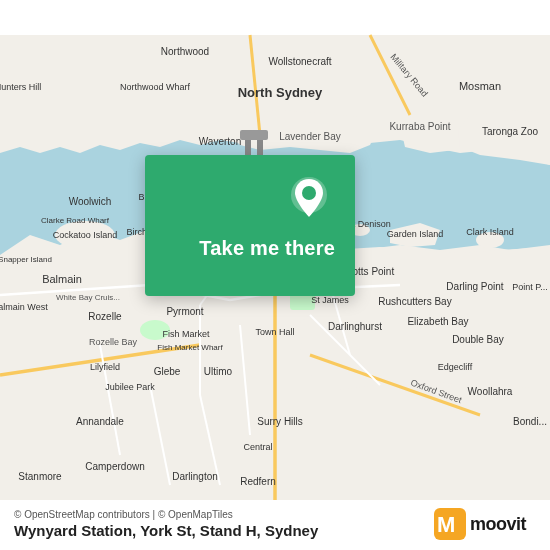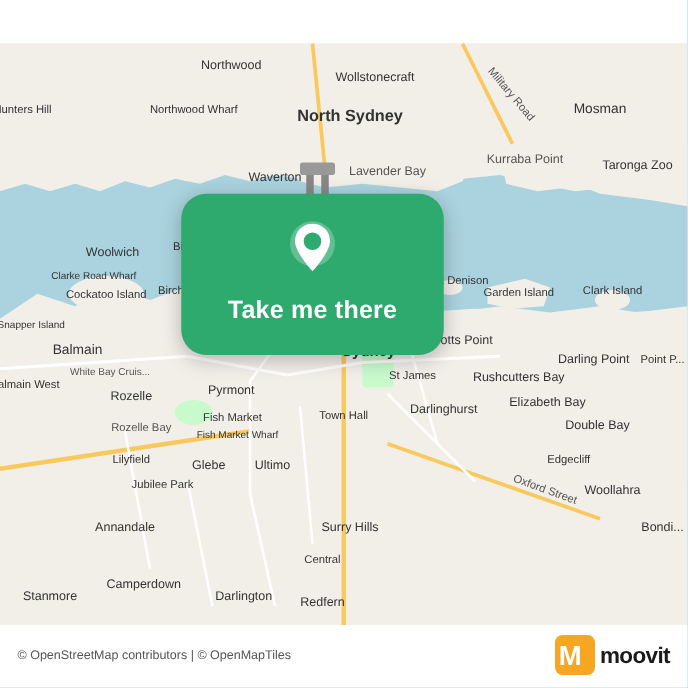--- a/index.html
+++ b/index.html
@@ -24,25 +24,25 @@
       position: absolute;
       top: 0; left: 0;
     }
 
     #take-me-there-card {
       position: absolute;
       top: 155px;
       left: 145px;
       width: 210px;
       background: #2eaa6e;
-      border-radius: 20px;
+      border-radius: 4px;
       display: flex;
       flex-direction: column;
-      align-items: center;
-      padding: 18px 20px 24px 20px;
+      align-items: flex-end;
+      padding: 18px 20px 36px 20px;
       box-shadow: 0 4px 16px rgba(0,0,0,0.25);
       z-index: 10;
     }
 
     #location-pin-icon {
       width: 52px;
       height: 52px;
       margin-bottom: 12px;
     }
 
@@ -56,21 +56,21 @@
       letter-spacing: 0.2px;
       padding: 0;
     }
 
     #bottom-bar {
       position: absolute;
       bottom: 0;
       left: 0;
       width: 100%;
       background: #ffffff;
-      padding: 8px 14px 10px 14px;
+      padding: 8px 24px 10px 14px;
       display: flex;
       align-items: center;
       justify-content: space-between;
       z-index: 20;
     }
 
     #bottom-left {
       display: flex;
       flex-direction: column;
       gap: 2px;
@@ -296,20 +296,21 @@
 
       <circle cx="26" cy="20" r="7" fill="#2eaa6e"></circle>
     </svg>
 
     <button id="take-me-there-btn">Take me there</button>
   </div>
 
   <div id="bottom-bar">
     <div id="bottom-left">
       <span id="attribution-text">© OpenStreetMap contributors | © OpenMapTiles</span>
+      <span id="station-name">Wynyard Station, York St, Stand H, Sydney</span>
     </div>
 
     <div id="moovit-logo">
 
       <svg id="moovit-m-icon" viewBox="0 0 32 32" xmlns="http://www.w3.org/2000/svg">
         <rect width="32" height="32" rx="6" fill="#f5a623"></rect>
         <text x="3" y="24" font-size="22" font-weight="bold" fill="white" font-family="Arial">M</text>
       </svg>
       <span id="moovit-text">moovit</span>
     </div>

